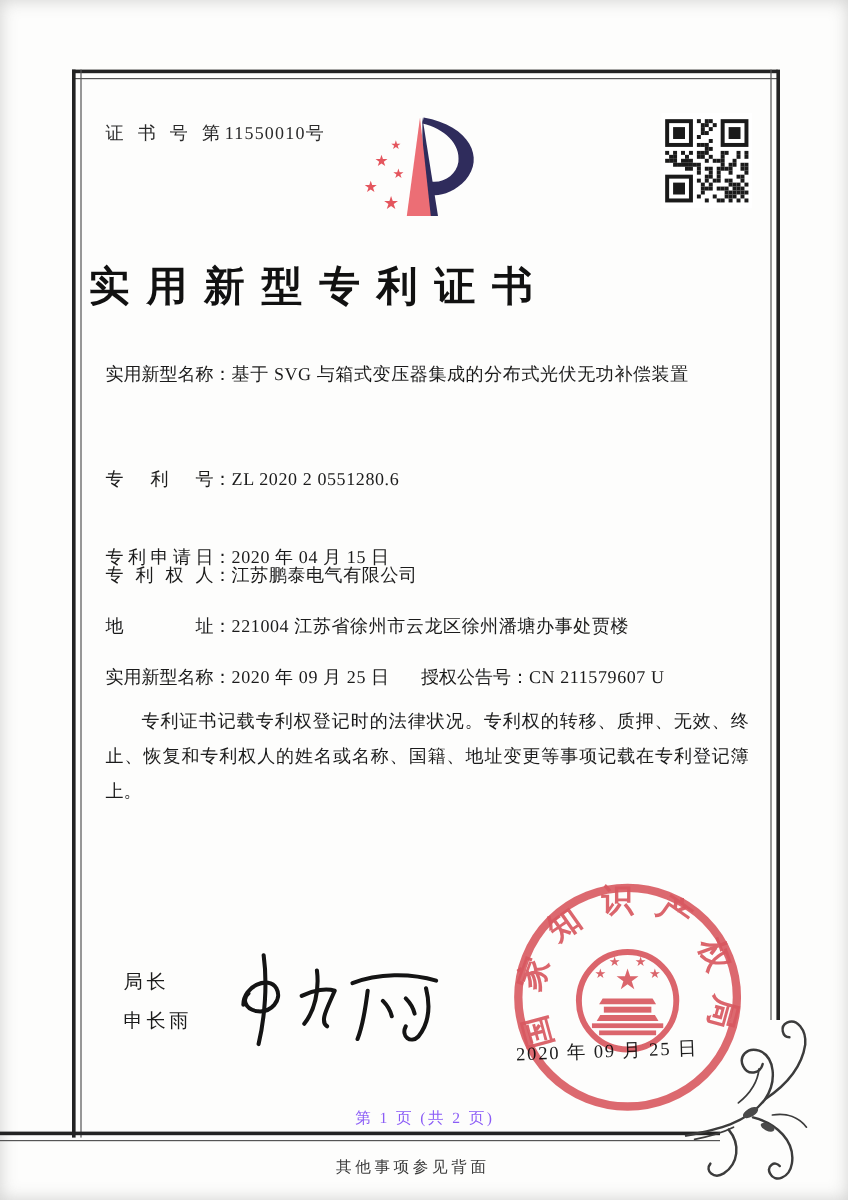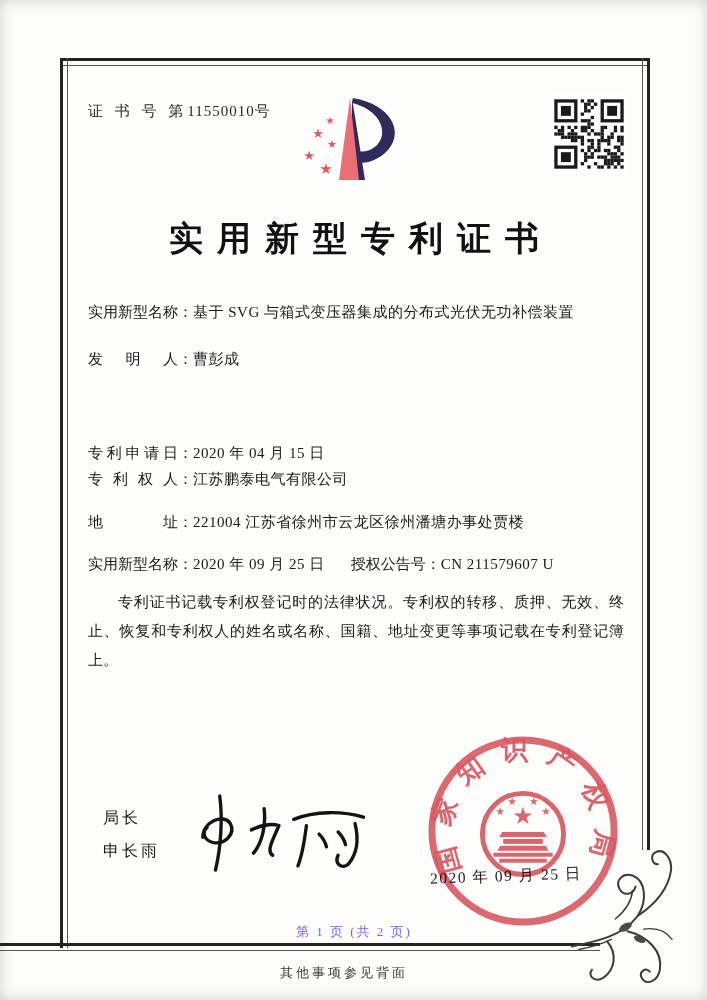--- a/index.html
+++ b/index.html
@@ -10,21 +10,21 @@
     box-shadow:inset 0 0 14px rgba(90,90,90,.28);
   }
   .abs{position:absolute;}
   
   .frame-top{left:60px;top:58px;width:588px;height:4px;border-top:3px solid #232323;border-bottom:1px solid #555;}
   .frame-left{left:60px;top:58px;width:4px;height:890px;border-left:3px solid #232323;border-right:1px solid #555;}
   .frame-right{left:642px;top:58px;width:4px;height:792px;border-right:3px solid #232323;border-left:1px solid #555;}
   .frame-bottom{left:0;top:943px;width:600px;height:4px;border-top:3px solid #232323;border-bottom:1px solid #555;}
   .cert-no{left:88px;top:102px;font-size:15px;letter-spacing:4px;color:#2a2a2a;}
   .cert-no .num{letter-spacing:1px;}
-  .title{left:60px;top:216px;width:588px;text-align:center;font-size:34px;font-weight:bold;
+  .title{left:60px;top:216px;width:588px;text-align:left;font-size:34px;font-weight:bold;
          letter-spacing:14px;text-indent:14px;color:#111;}
   .row{left:88px;width:540px;font-size:15px;white-space:nowrap;color:#1b1b1b;}
   .lbl{display:inline-block;width:90px;text-align:justify;text-align-last:justify;vertical-align:bottom;}
   .val{letter-spacing:.5px;}
   .pair2{margin-left:26px;}
   .paras{left:88px;top:588px;width:536px;font-size:15px;line-height:29px;text-align:justify;color:#1b1b1b;}
   .paras p{margin:0;text-indent:2em;}
   .director{left:103px;top:808px;font-size:16px;letter-spacing:3px;text-align:right;}
   .director-name{left:103px;top:841px;font-size:16px;letter-spacing:3px;text-align:center;}
   .sig{left:188px;top:788px;width:185px;height:88px;}
@@ -201,24 +201,24 @@
         <rect x="2" y="16" width="3" height="3"></rect>
       </g>
     </svg>
   </div>
 
   <div class="abs title">实用新型专利证书</div>
 
   <div class="abs row" style="top:303px">
     <span class="lbl">实用新型名称</span>：<span class="val">基于 SVG 与箱式变压器集成的分布式光伏无功补偿装置</span>
   </div>
-  <div class="abs row" style="top:350px">
-    <span class="lbl">发明人</span>：<span class="val">曹彭成</span>
-  </div>
-  <div class="abs row" style="top:444px">
+  <div class="abs row" style="top:390px">
+    <span class="lbl">专利号</span>：<span class="val">ZL 2020 2 0551280.6</span>
+  </div>
+  <div class="abs row" style="top:455px">
     <span class="lbl">专利申请日</span>：<span class="val">2020 年 04 月 15 日</span>
   </div>
   <div class="abs row" style="top:470px">
     <span class="lbl">专利权人</span>：<span class="val">江苏鹏泰电气有限公司</span>
   </div>
   <div class="abs row" style="top:513px">
     <span class="lbl">地址</span>：<span class="val">221004 江苏省徐州市云龙区徐州潘塘办事处贾楼</span>
   </div>
   <div class="abs row" style="top:555px">
     <span class="lbl">实用新型名称</span>：<span class="val">2020 年 09 月 25 日</span><span class="pair2"><span>授权公告号</span>：<span class="val">CN 211579607 U</span></span>

